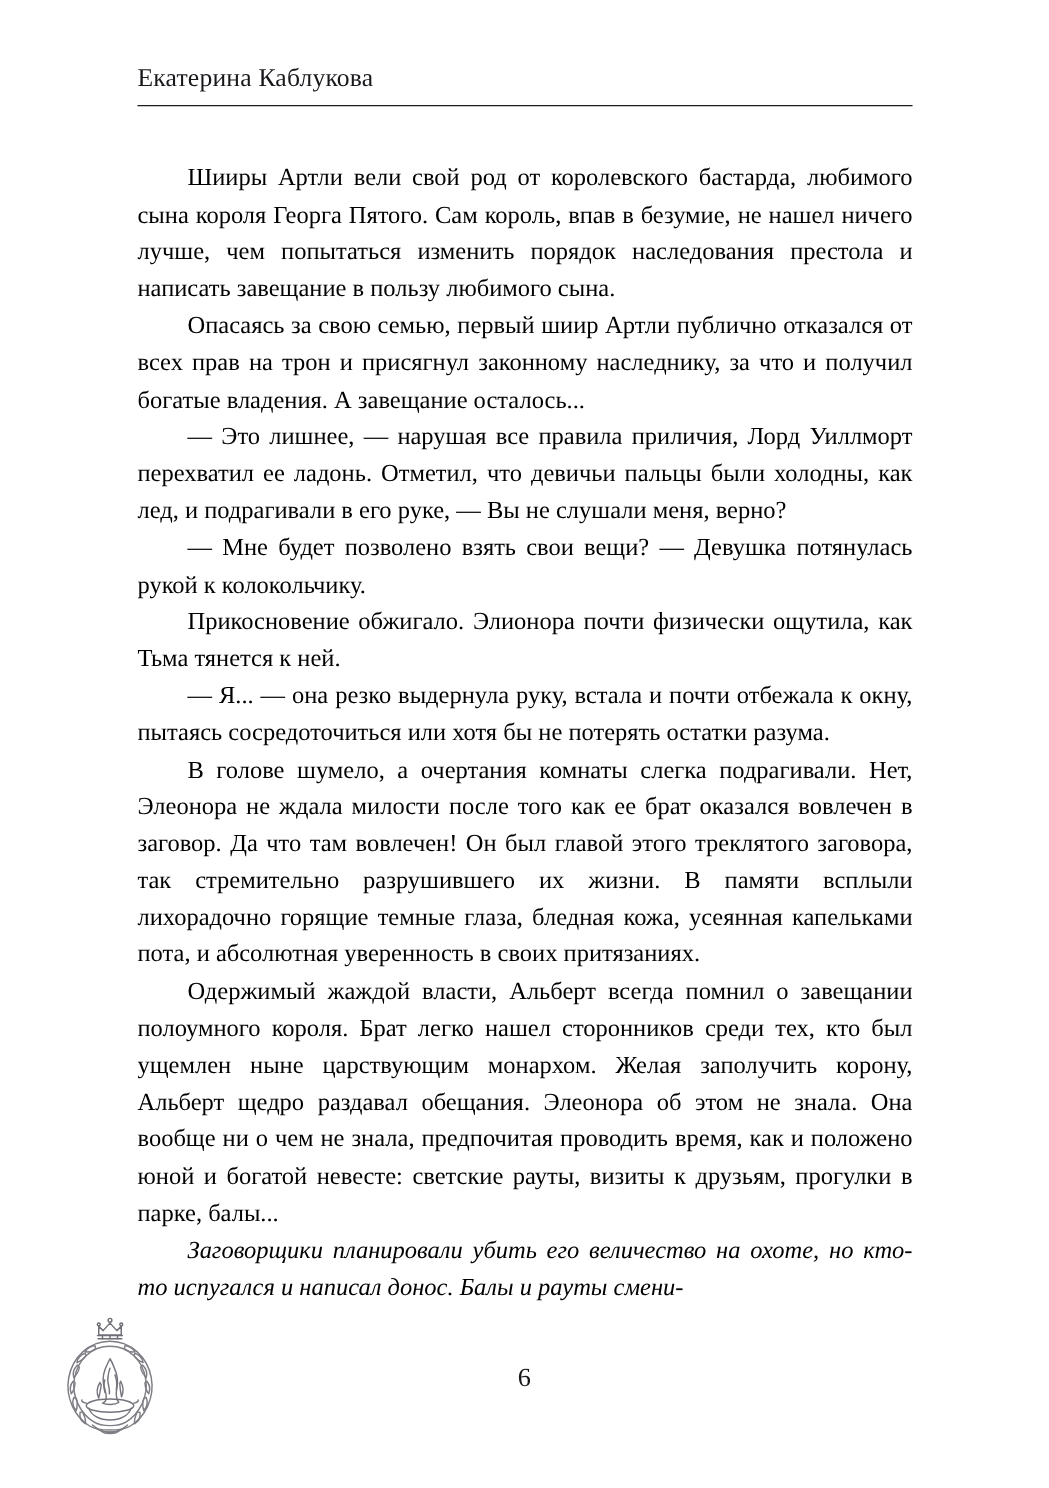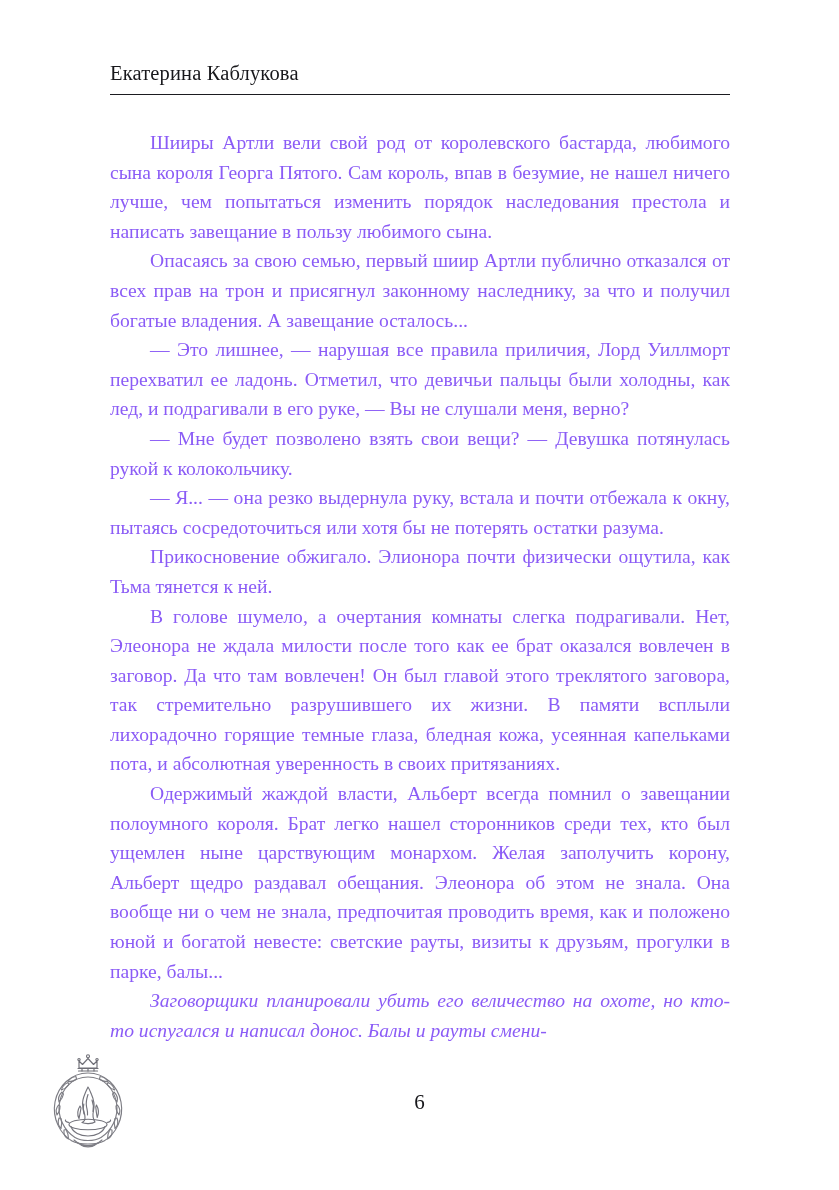--- a/index.html
+++ b/index.html
@@ -14,21 +14,21 @@
     background: #ffffff;
     overflow: hidden;
     font-family: "Liberation Serif", "DejaVu Serif", serif;
     color: #16161a;
   }
 
   
   .header-zone {
     position: absolute;
     left: 110px;
-    top: 62px;
+    top: 52px;
     width: 620px;
     font-family: Liberation Serif, serif;
   }
   .author-name {
     font-size: 20.5px;
     line-height: 1.15;
     letter-spacing: 0.15px;
     color: #18181c;
     white-space: nowrap;
   }
@@ -44,21 +44,21 @@
     position: absolute;
     left: 110px;
     top: 128px;
     width: 620px;
     font-size: 19.6px;
     line-height: 29.6px;
     text-align: justify;
     text-justify: inter-word;
     -webkit-hyphens: none;
     hyphens: none;
-    color: #8b5cf6;
+    color: #000000;
   }
   .textblock p {
     margin: 0;
     text-indent: 40px;
     text-align: justify;
   }
   .textblock p.last {
     text-align: justify;
     font-style: italic;
   }
@@ -92,22 +92,22 @@
   <div class="header-zone">
     <div class="author-name">Екатерина Каблукова</div>
     <div class="header-rule"></div>
   </div>
 
   <div class="textblock">
     <p>Шииры Артли вели свой род от королевского бастарда, любимого сына короля Георга Пятого. Сам король, впав в безумие, не нашел ничего лучше, чем попытаться изменить порядок наследования престола и написать завещание в пользу любимого сына.</p>
     <p>Опасаясь за свою семью, первый шиир Артли публично отказался от всех прав на трон и присягнул законному наследнику, за что и получил богатые владения. А завещание осталось...</p>
     <p>— Это лишнее, — нарушая все правила приличия, Лорд Уиллморт перехватил ее ладонь. Отметил, что девичьи пальцы были холодны, как лед, и подрагивали в его руке, — Вы не слушали меня, верно?</p>
     <p>— Мне будет позволено взять свои вещи? — Девушка потянулась рукой к колокольчику.</p>
+    <p>Прикосновение обжигало. Элионора почти физически ощутила, как Тьма тянется к ней.</p>
     <p>— Я... — она резко выдернула руку, встала и почти отбежала к окну, пытаясь сосредоточиться или хотя бы не потерять остатки разума.</p>
-    <p>Прикосновение обжигало. Элионора почти физически ощутила, как Тьма тянется к ней.</p>
     <p>В голове шумело, а очертания комнаты слегка подрагивали. Нет, Элеонора не ждала милости после того как ее брат оказался вовлечен в заговор. Да что там вовлечен! Он был главой этого треклятого заговора, так стремительно разрушившего их жизни. В памяти всплыли лихорадочно горящие темные глаза, бледная кожа, усеянная капельками пота, и абсолютная уверенность в своих притязаниях.</p>
     <p>Одержимый жаждой власти, Альберт всегда помнил о завещании полоумного короля. Брат легко нашел сторонников среди тех, кто был ущемлен ныне царствующим монархом. Желая заполучить корону, Альберт щедро раздавал обещания. Элеонора об этом не знала. Она вообще ни о чем не знала, предпочитая проводить время, как и положено юной и богатой невесте: светские рауты, визиты к друзьям, прогулки в парке, балы...</p>
     <p class="last">Заговорщики планировали убить его величество на охоте, но кто-то испугался и написал донос. Балы и рауты смени-</p>
   </div>
 
   <div class="emblem">
     <svg viewBox="0 0 100 112" xmlns="http://www.w3.org/2000/svg" fill="none" stroke="#7d7d84" stroke-width="1.15" stroke-linecap="round" stroke-linejoin="round">
 
       <g stroke="#6e6e76">
         <path d="M41 20 L41 13 L44.5 16.5 L50 10.5 L55.5 16.5 L59 13 L59 20 Z"></path>

